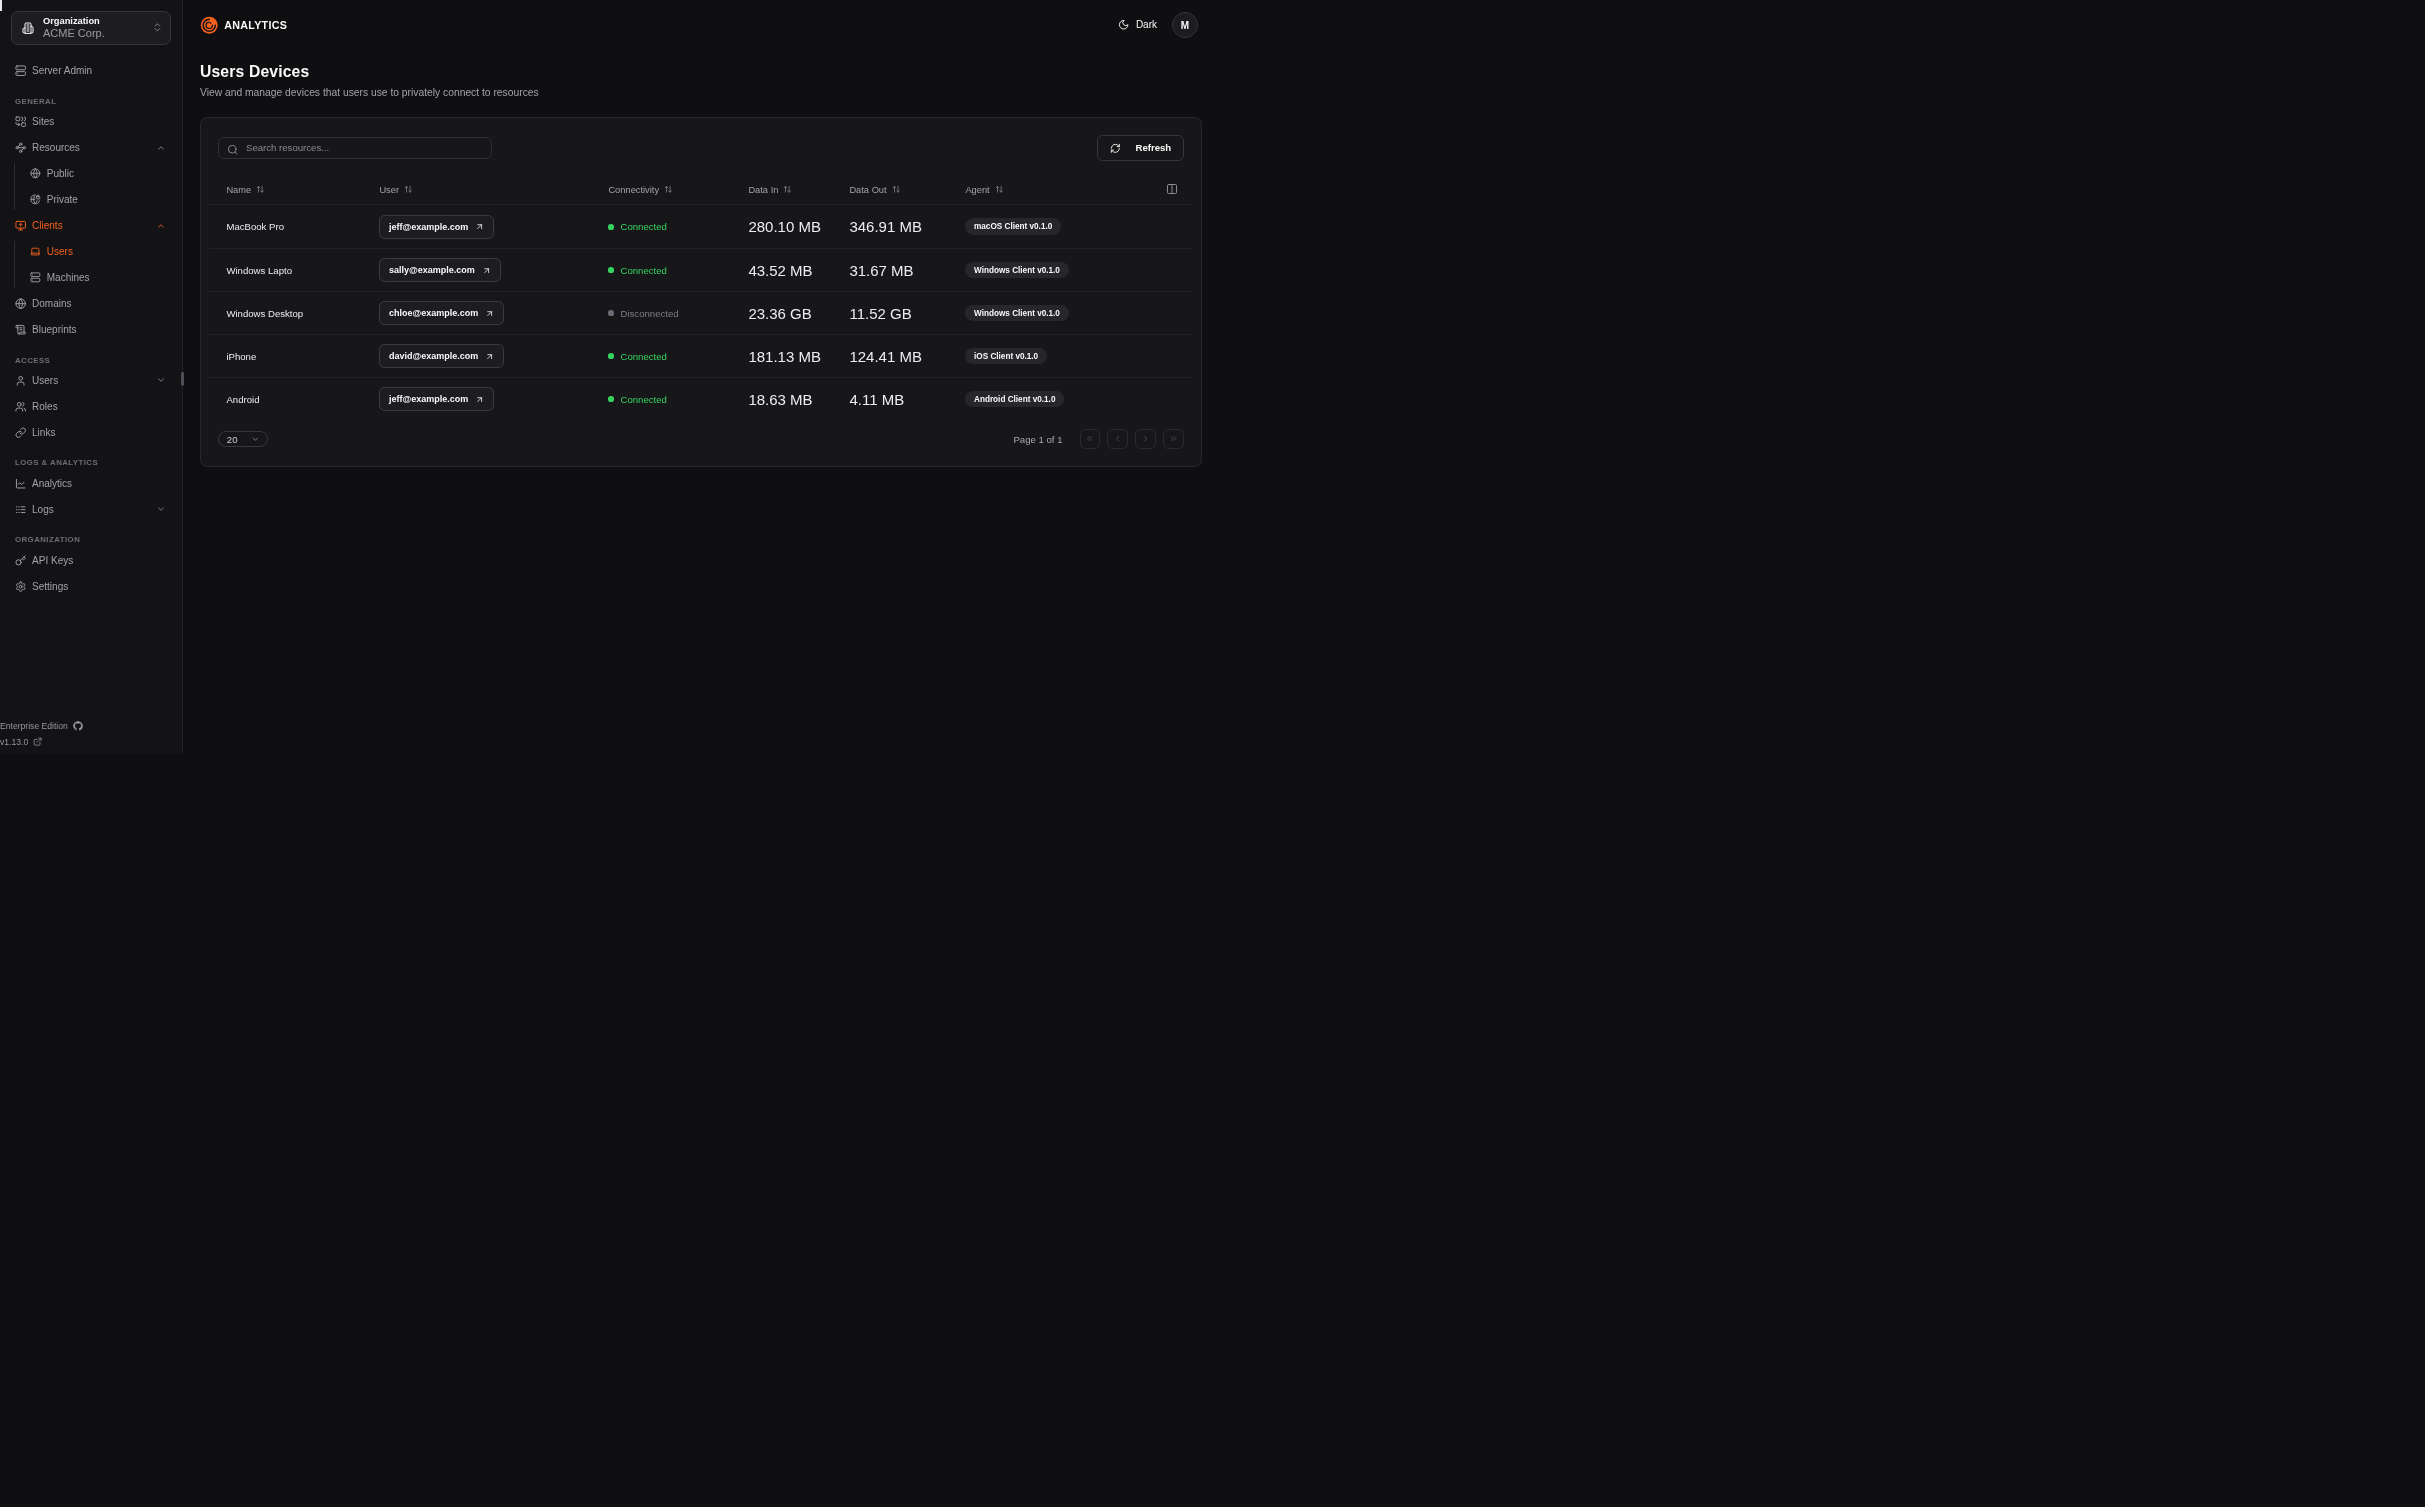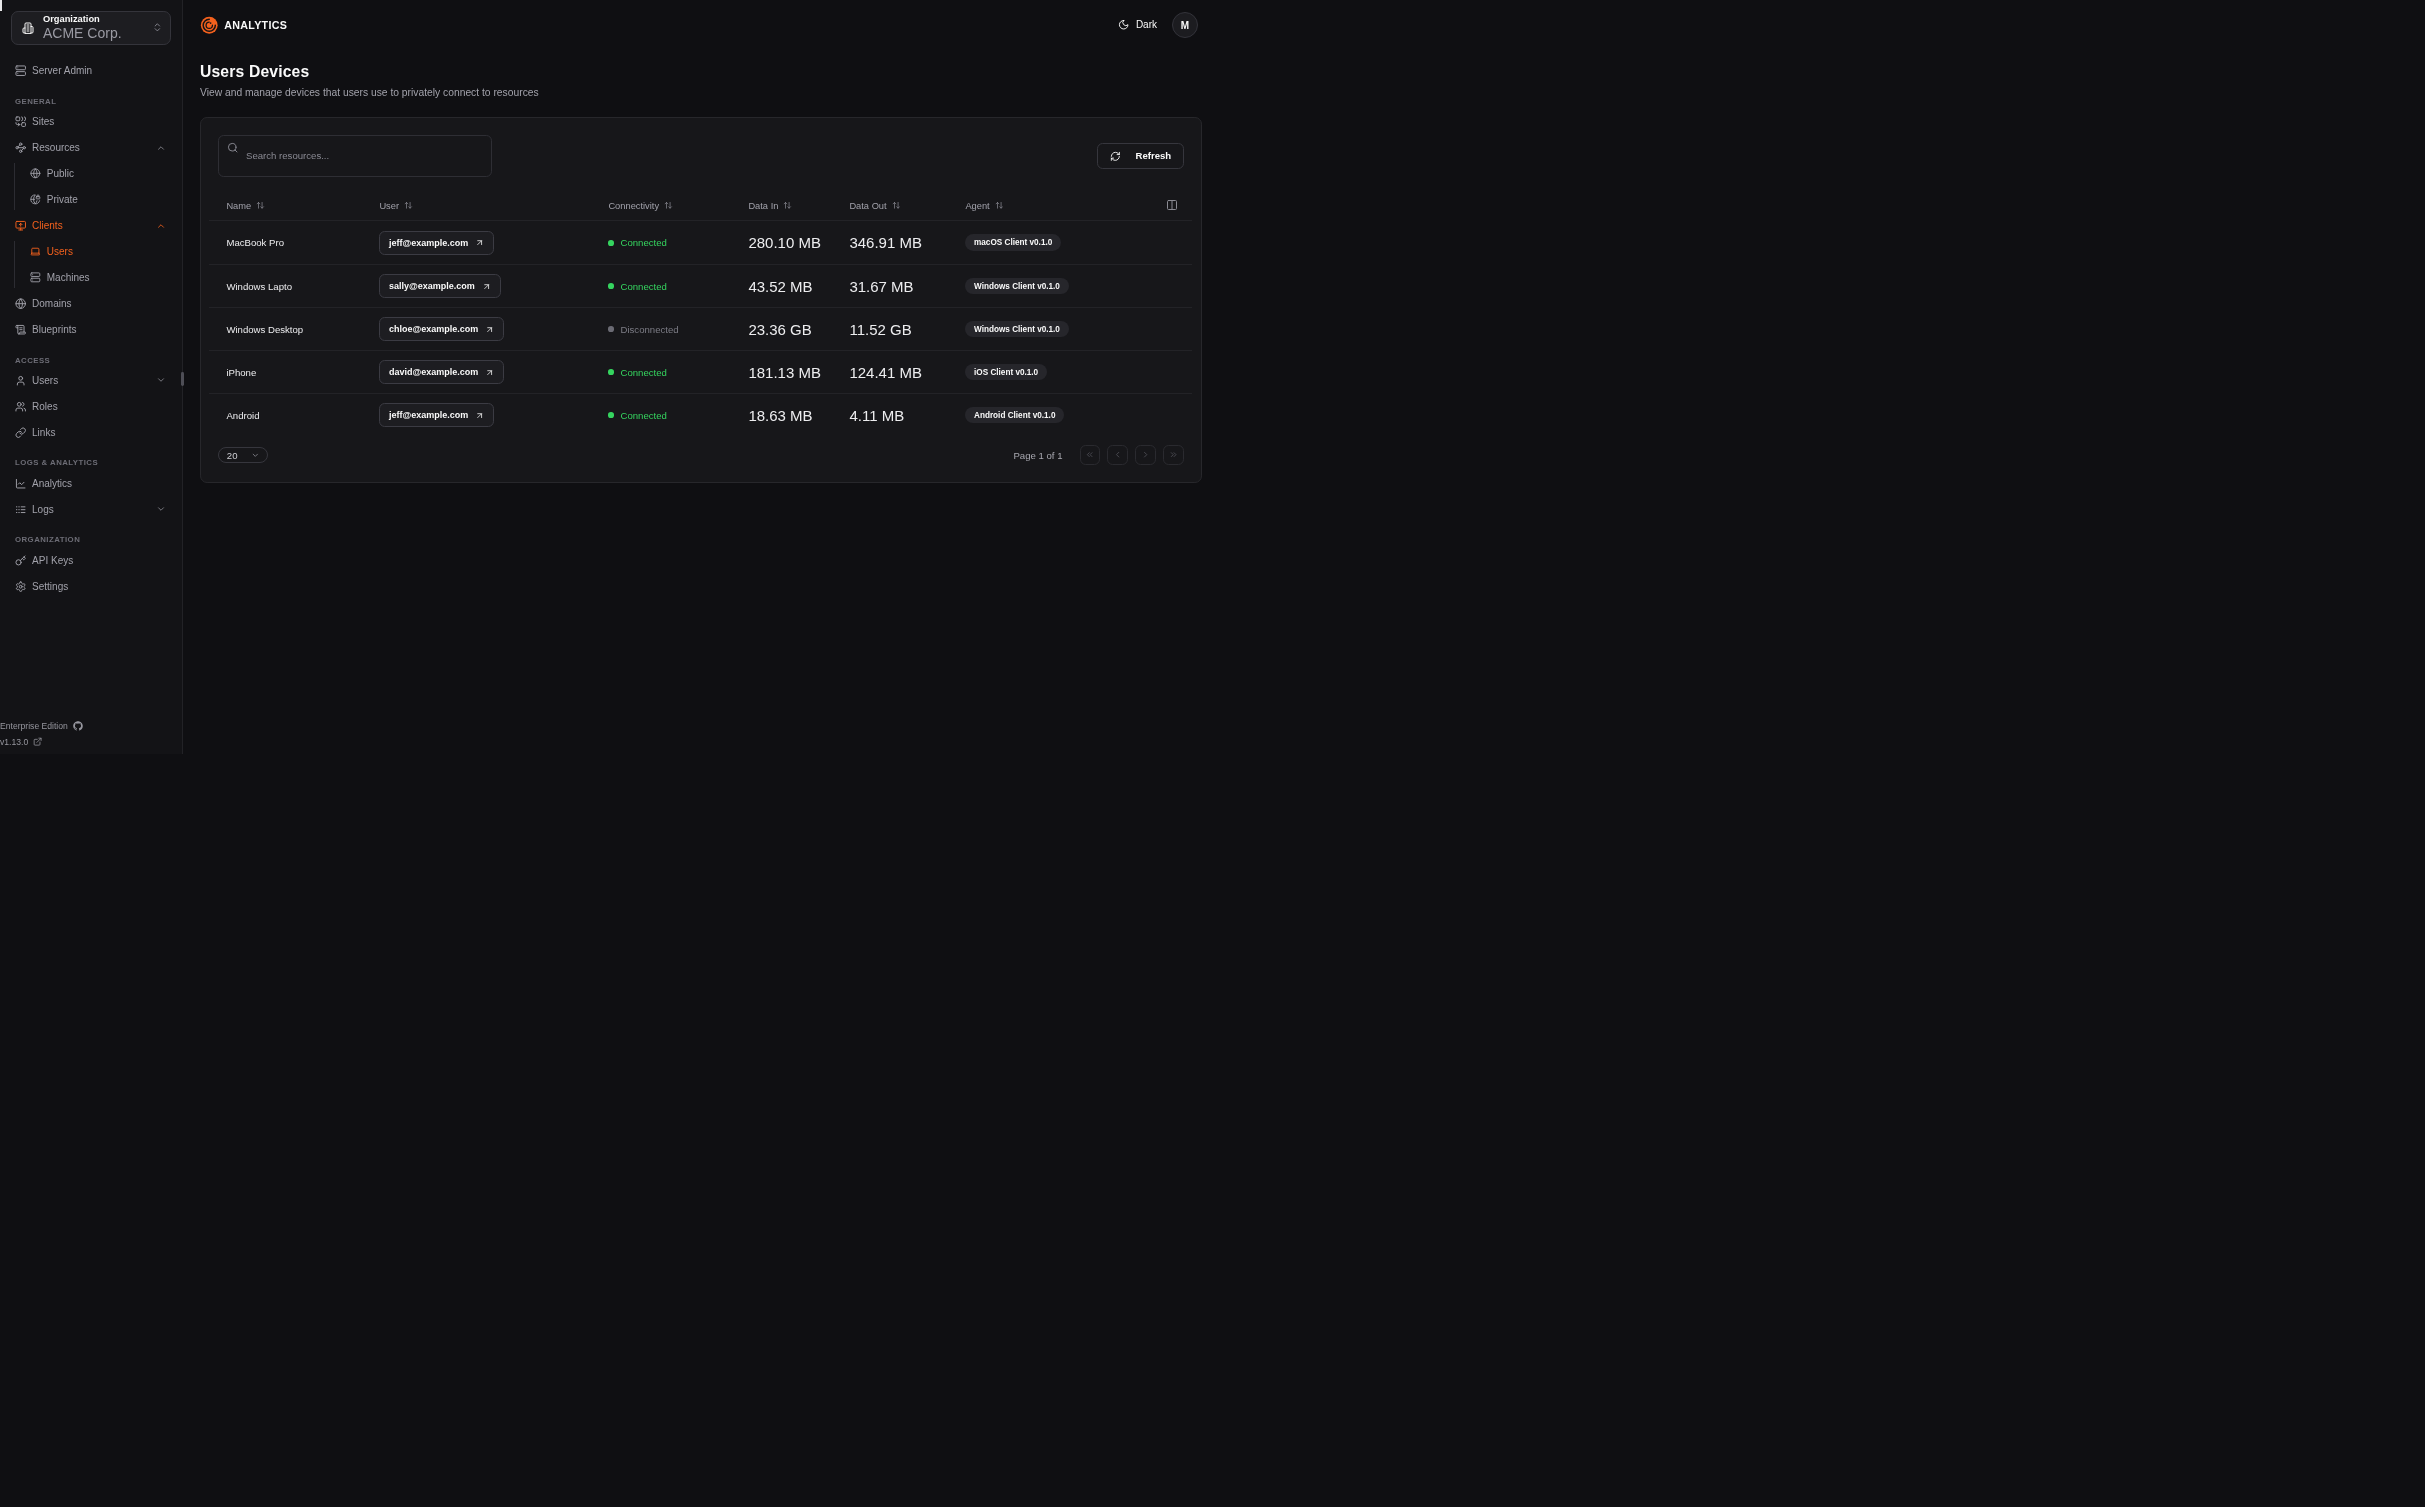--- a/index.html
+++ b/index.html
@@ -9,21 +9,21 @@
   .sliver { position:absolute; left:0; top:0; width:2.1px; height:11.4px; background:#e8e8ea; z-index:50; }
 
   
   .sidebar { position:absolute; left:0; top:0; bottom:0; width:183px; background:#131316; border-right:0.7px solid #222226; padding:10.7px 11.4px 0 11.4px; }
   .drag-handle { position:absolute; right:-2.1px; top:372px; width:2.9px; height:14.3px; border-radius:1.4px; background:#4e4e56; }
 
   .org { display:flex; align-items:center; width:100%; height:34px; background:#1d1d21; border:0.7px solid #34343b; border-radius:7.1px; padding:0 7.1px 0 10px; cursor:pointer; text-align:left; }
   .org .b-icon { color:#fafafa; display:flex; }
   .org-text { display:flex; flex-direction:column; margin-left:8.6px; gap:1.4px; }
   .org-label { font-size:9.3px; font-weight:700; color:#fafafa; line-height:1.1; }
-  .org-value { font-size:14px; color:#9a9aa3; line-height:1.1; }
+  .org-value { font-size:11px; color:#9a9aa3; line-height:1.1; }
   .org .chev { margin-left:auto; color:#8b8b94; display:flex; }
 
   .nav { display:flex; flex-direction:column; margin-top:13px; }
   .section-label { font-size:7.8px; font-weight:700; letter-spacing:.06em; color:#6d6d76; margin:13px 0 2.9px 3.6px; }
   .item { display:flex; align-items:center; height:26px; padding-left:3.6px; color:#a2a2ab; font-size:10px; gap:5.7px; cursor:pointer; text-decoration:none; border-radius:5.7px; }
   .item .ic { display:flex; color:inherit; }
   .item .chevr { margin-left:auto; margin-right:4.3px; display:flex; color:#8b8b94; }
   .item.active { color:#f4611d; }
   .item.active .chevr { color:#f4611d; }
   .subgroup { position:relative; }
@@ -45,21 +45,21 @@
   .avatar { width:26px; height:26px; border-radius:50%; background:#1c1c20; border:0.7px solid #33333a; color:#fafafa; font-size:10px; font-weight:600; display:flex; align-items:center; justify-content:center; cursor:pointer; font-family:inherit; margin-right:3.6px; }
 
   .page-title { font-size:15.7px; font-weight:700; color:#fafafa; margin:13px 0 6.4px 0; letter-spacing:.01em; }
   .page-subtitle { font-size:10.3px; color:#a2a2ab; }
 
   
   .card { margin-top:18.5px; background:#17171a; border:0.7px solid #27272b; border-radius:7.1px; padding:17px; }
   .card-top { display:flex; align-items:center; }
   .search { position:relative; width:274px; }
   .search .ic { position:absolute; left:8.6px; top:7.1px; color:#8a8a93; }
-  .search input { width:100%; height:42px; background:transparent; border:0.7px solid #2e2e34; border-radius:5.7px; padding:0 8.6px 0 27px; color:#e4e4e7; font-size:9.6px; font-family:inherit; outline:none; }
+  .search input { width:100%; height:22px; background:transparent; border:0.7px solid #2e2e34; border-radius:5.7px; padding:0 8.6px 0 27px; color:#e4e4e7; font-size:9.6px; font-family:inherit; outline:none; }
   .search input::placeholder { color:#8a8a93; }
   .refresh { margin-left:auto; display:flex; align-items:center; gap:15px; height:26px; padding:0 11.4px; background:transparent; border:0.7px solid #36363d; border-radius:5.7px; color:#fafafa; font-size:9.6px; font-weight:600; font-family:inherit; cursor:pointer; }
   .refresh .ic { display:flex; color:#fafafa; }
 
   .table { margin:14.3px -8.6px 0 -8.6px; }
   .grid { display:grid; grid-template-columns:170px 229px 140px 101px 116px 1fr; align-items:center; }
   .thead { height:30px; border-bottom:0.7px solid #232327; position:relative; }
   .th { display:flex; align-items:center; gap:5px; background:none; border:none; color:#a2a2ab; font-size:9.3px; font-family:inherit; cursor:pointer; justify-self:start; }
   .th .ic { display:flex; color:#8b8b93; }
   .c1 { padding-left:17px; }

